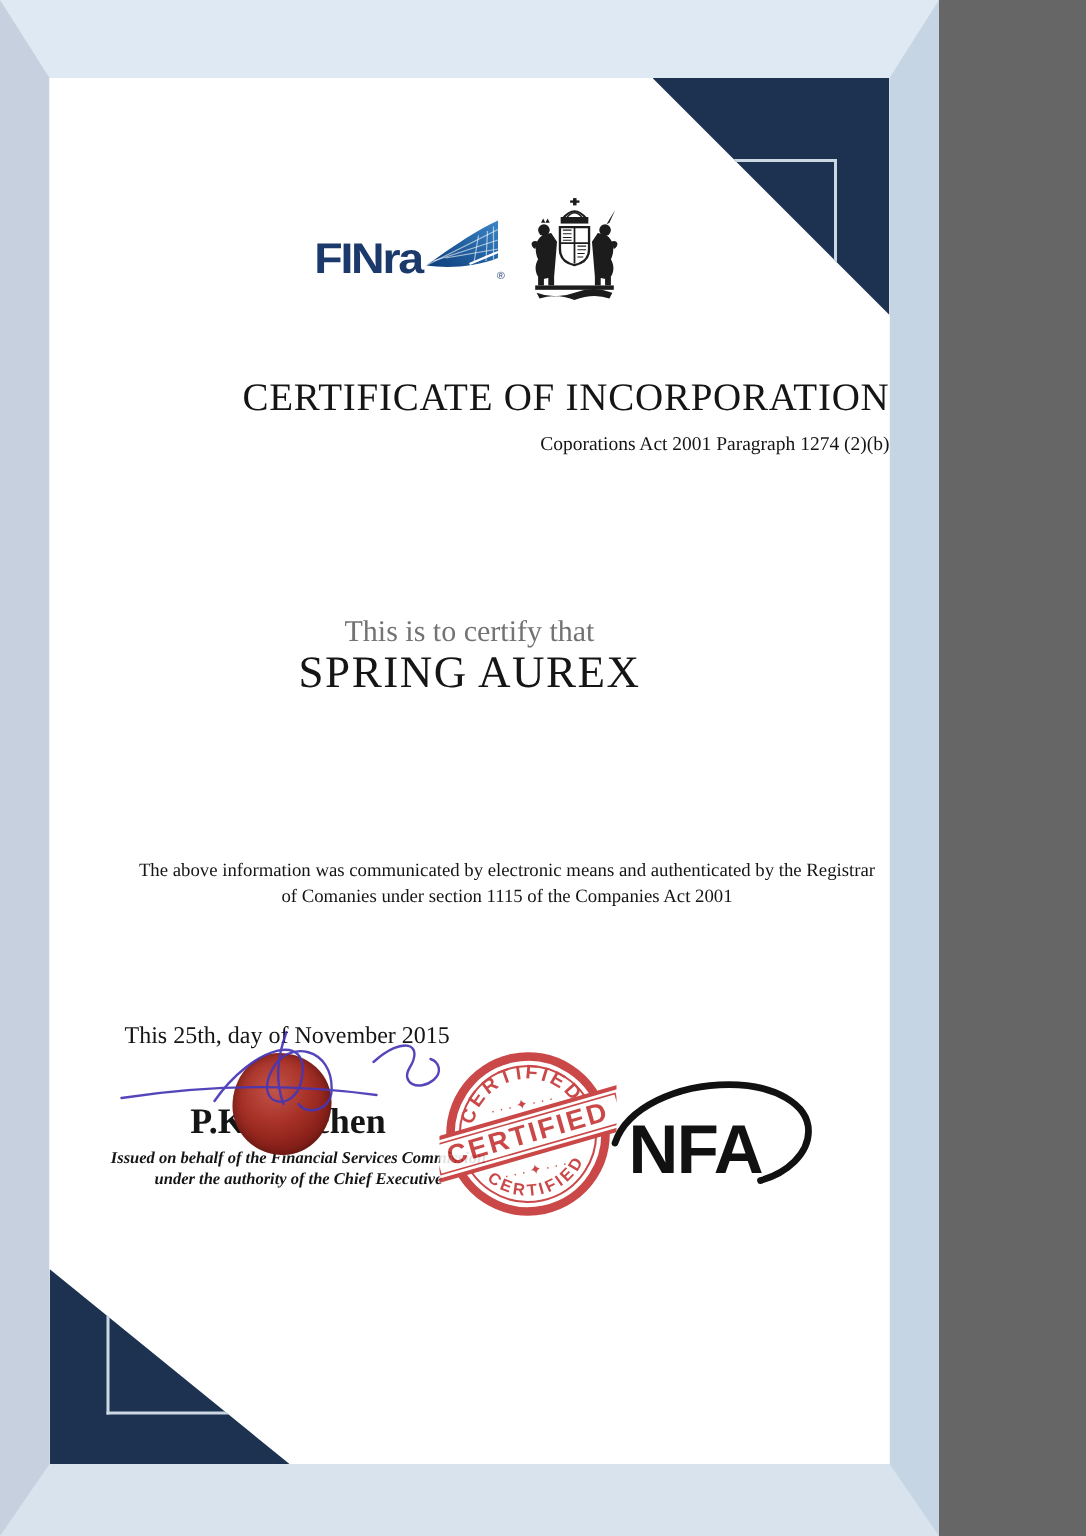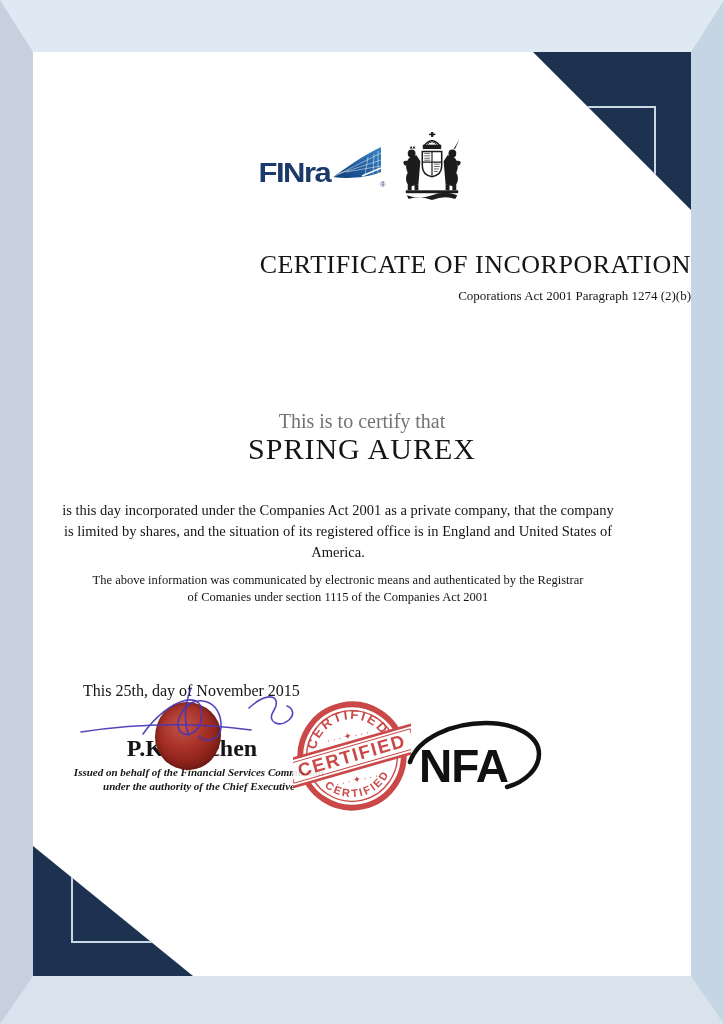--- a/index.html
+++ b/index.html
@@ -1,16 +1,16 @@
 <!DOCTYPE html>
 <html><head>
 <meta charset="utf-8">
 <style>
   html,body{margin:0;padding:0;background:#666;}
-  .page{position:relative;width:724px;height:1024px;background:#fff;overflow:hidden;
+  .page{position:relative;width:626px;height:1024px;background:#fff;overflow:hidden;
         font-family:"Liberation Serif",serif;color:#151515;}
   
   .frame-outer{position:absolute;inset:0;box-sizing:border-box;
       border-style:solid;border-width:28px 24px 36px 24px;
       border-color:#1b2d48 #04305e #16273c #0b2d59;}
   .frame-light{position:absolute;inset:0;box-sizing:border-box;background:#fff;
       border-style:solid;border-width:52px 33px 48px 33px;
       border-color:#dfe9f3 #c6d5e3 #d9e3ed #c7d0df;}
   .content{position:absolute;inset:0;background:#fff;}
 
@@ -134,21 +134,20 @@
       </div>
 
       <div class="title-block">
         <div class="title-line">CERTIFICATE OF INCORPORATION</div>
         <div class="act-ref">Coporations Act 2001 Paragraph 1274 (2)(b)</div>
       </div>
 
       <div class="certify">This is to certify that</div>
       <div class="company">SPRING AUREX</div>
 
-      <div class="body-par">is this day incorporated under the Companies Act 2001 as a private company, that the company is limited by shares, and the situation of its registered office is in England and United States of America.</div>
       <div class="auth-par">The above information was communicated by electronic means and authenticated by the Registrar of Comanies under section 1115 of the Companies Act 2001</div>
 
       <div class="date-line">This 25th, day of November 2015</div>
 
       <div class="wax-seal"></div>
 
       <svg class="sig-svg" width="240" height="92" viewBox="0 0 240 92">
         <g fill="none" stroke="#4636b5" stroke-width="1.6" stroke-linecap="round" opacity=".92">
           <path d="M8 52 C 60 44, 120 42, 178 50"></path>
           <path d="M70 54 C 95 18, 135 6, 128 40 C 124 62, 96 58, 108 34 C 118 12, 150 18, 148 48 C 147 60, 132 64, 126 56"></path>

